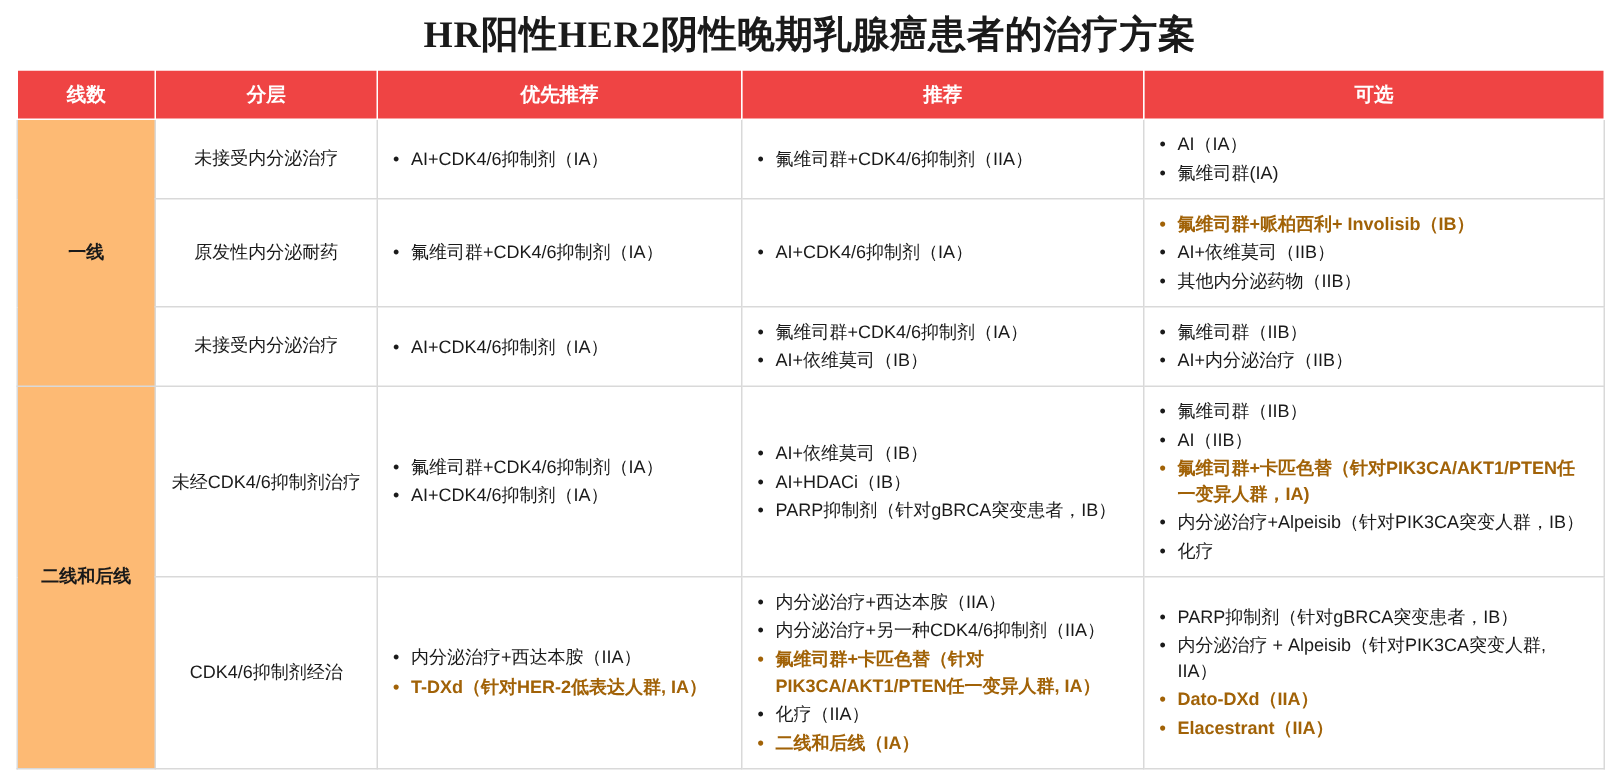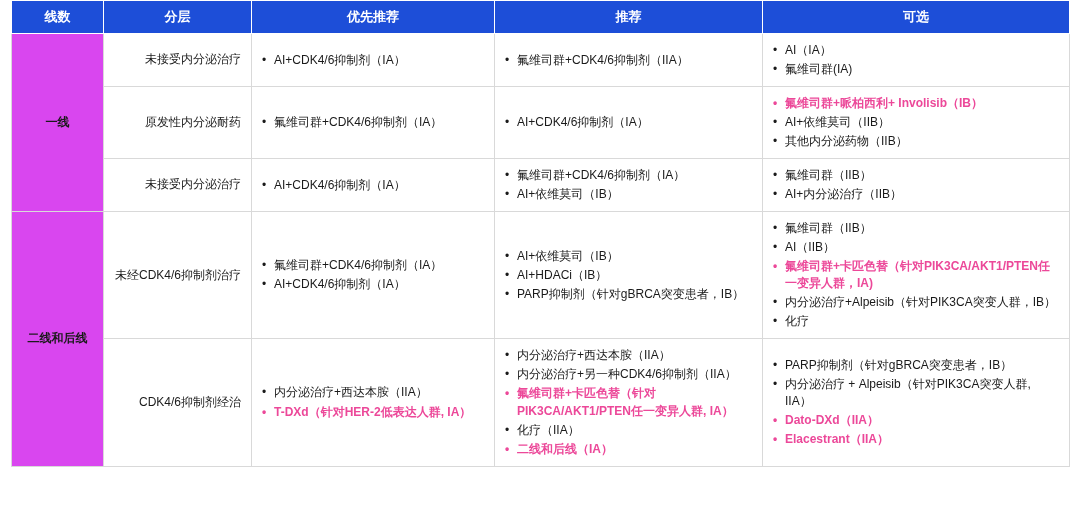--- a/index.html
+++ b/index.html
@@ -25,50 +25,50 @@
     padding-bottom: 7px;
     font-family: "Liberation Serif", serif;
   }
   table.matrix {
     border-collapse: collapse;
     width: 1058px;
     margin: 0 11px;
     table-layout: fixed;
   }
   table.matrix th {
-    background: #1d4ed8;
+    background: #ef4444;
     color: #ffffff;
     font-size: 13px;
     font-weight: bold;
     text-align: center;
     padding: 7px 4px;
     border: 1px solid #ffffff;
   }
   table.matrix td {
     border: 1px solid #d9d9d9;
     vertical-align: middle;
     padding: 8px 10px;
     font-size: 12px;
     color: #1a1a1a;
     line-height: 1.45;
   }
   td.linecol {
-    background: #d946ef;
+    background: #fdba74;
     color: #ffffff;
     font-size: 15px;
     font-weight: bold;
     text-align: center;
     vertical-align: middle;
     border: 1px solid #ffffff;
     padding: 4px 2px;
   }
   td.stratum {
     font-size: 12.5px;
     color: #1a1a1a;
-    text-align: right;
+    text-align: center;
     padding-left: 12px;
   }
   ul.items {
     margin: 0;
     padding: 0;
     list-style: none;
   }
   ul.items li {
     position: relative;
     padding-left: 12px;
@@ -77,33 +77,34 @@
     line-height: 1.42;
   }
   ul.items li:last-child { margin-bottom: 0; }
   ul.items li::before {
     content: "•";
     position: absolute;
     left: 0;
     top: 0;
     color: inherit;
   }
-  li.red { color: #ec4899; font-weight: bold; }
+  li.red { color: #a16207; font-weight: bold; }
   li.plain { color: #1a1a1a; font-weight: normal; }
   .col-w1 { width: 92px; }
   .col-w2 { width: 148px; }
   .col-w3 { width: 243px; }
   .col-w4 { width: 268px; }
   .col-w5 { width: 307px; }
 </style>
 </head>
 <body>
 
 <div id="page">
 
+  <div class="title">HR阳性HER2阴性晚期乳腺癌患者的治疗方案</div>
 
   <table class="matrix">
     <colgroup>
       <col class="col-w1">
         <col class="col-w2">
         <col class="col-w3">
         <col class="col-w4">
         <col class="col-w5">
     </colgroup>
     <thead>

